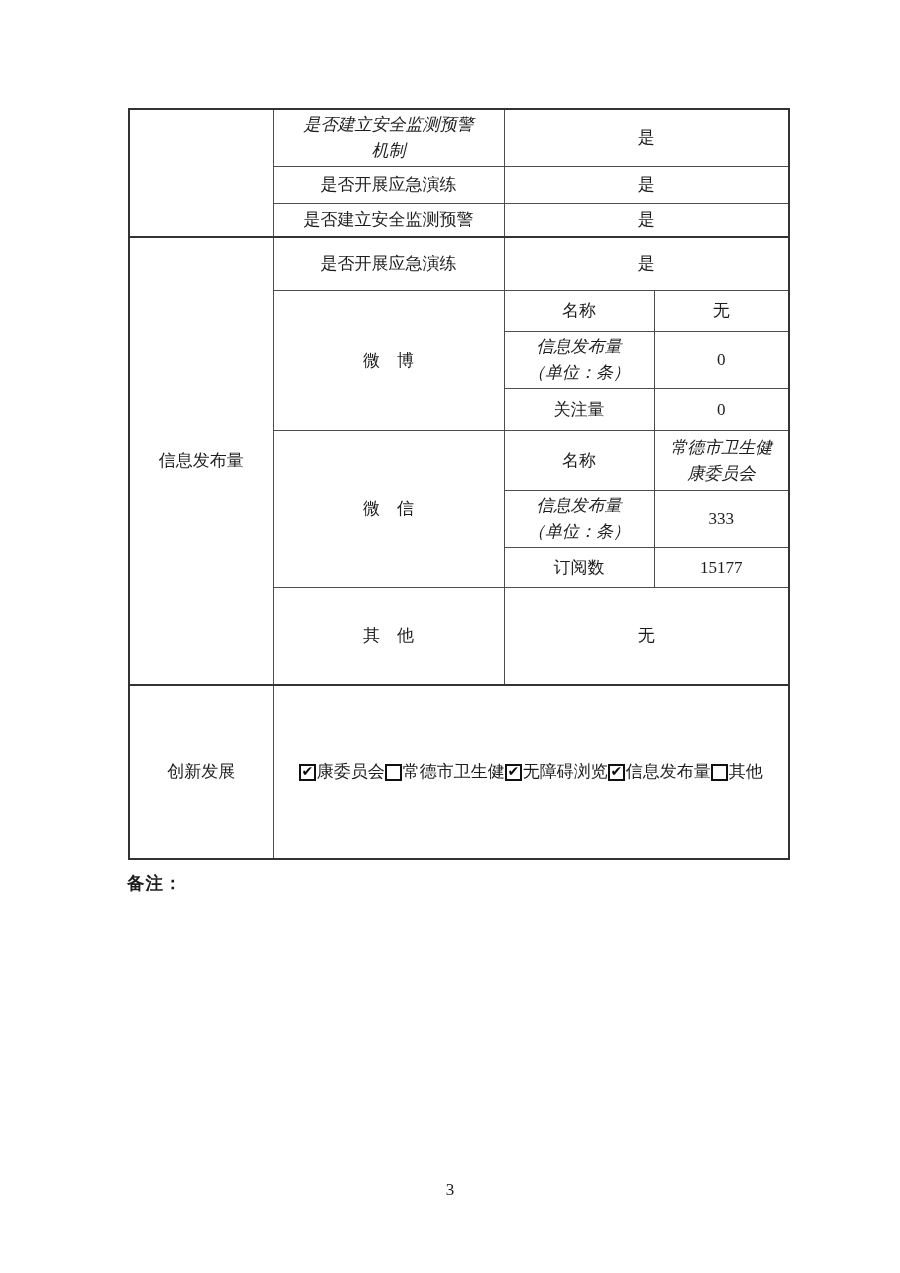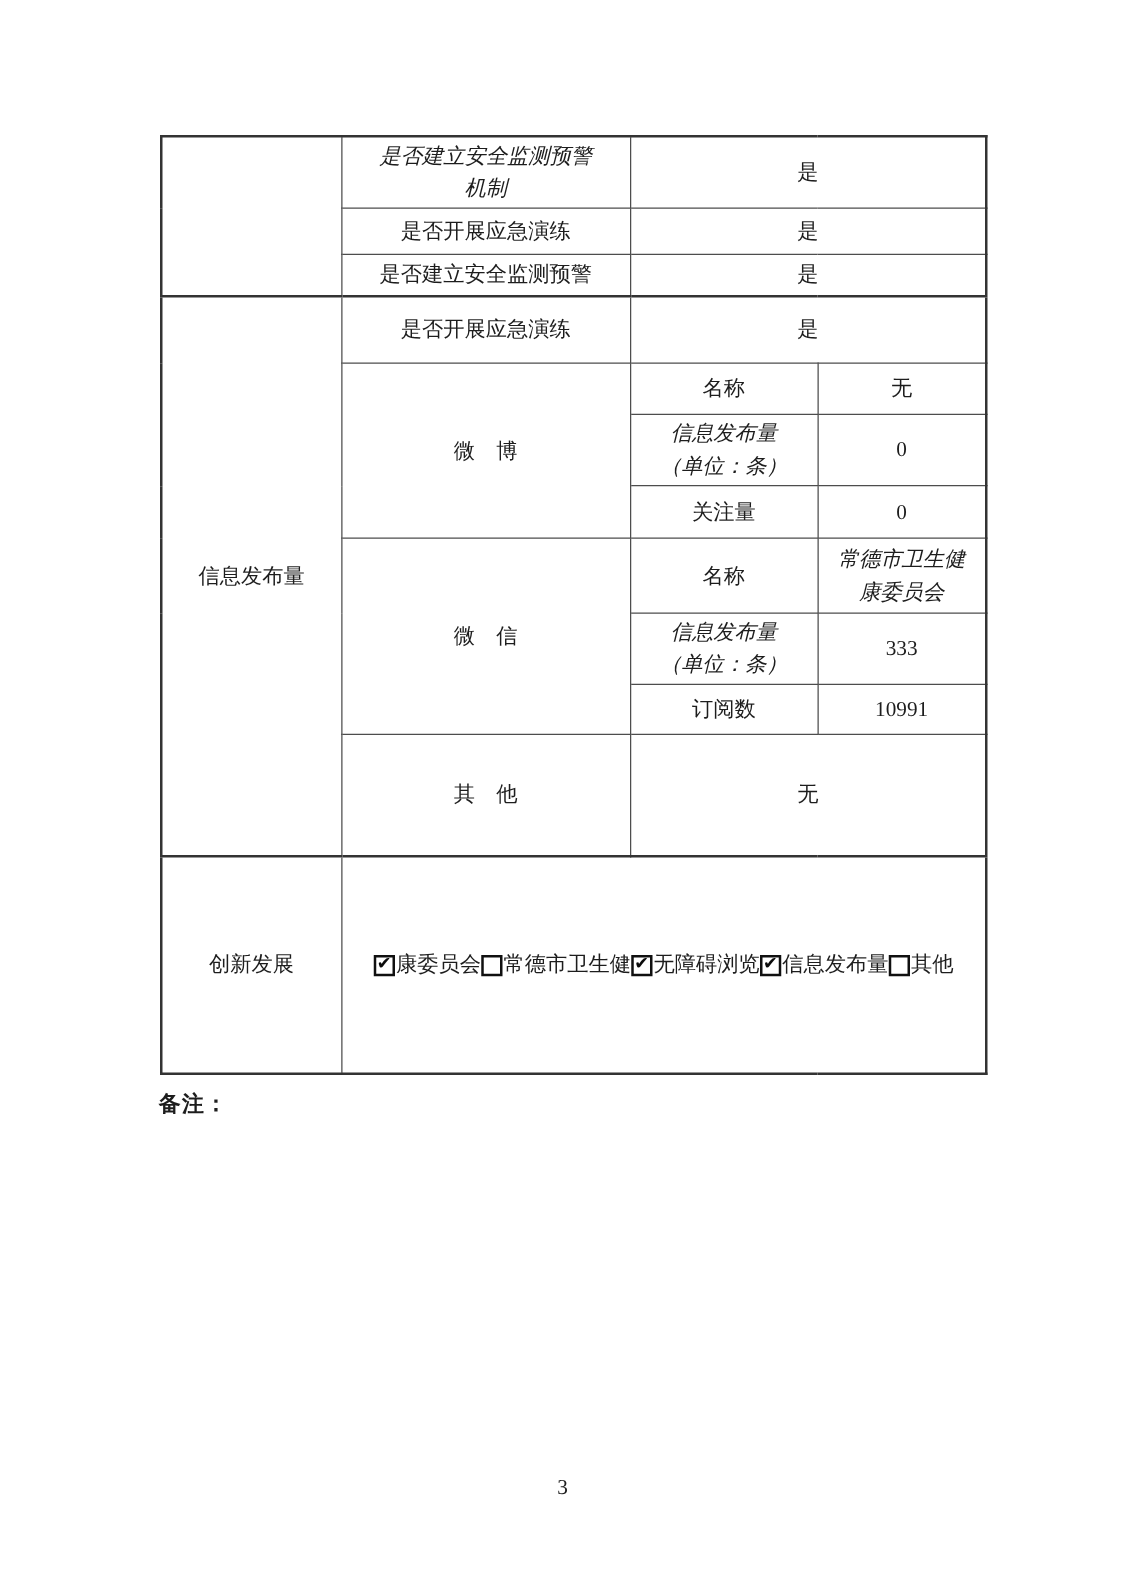--- a/index.html
+++ b/index.html
@@ -107,21 +107,21 @@
         <td class="pre">常德市卫生健
 康委员会</td>
       </tr>
       <tr style="height:53px">
         <td class="pre">信息发布量
 （单位：条）</td>
         <td>333</td>
       </tr>
       <tr style="height:40px">
         <td>订阅数</td>
-        <td>10991</td>
+        <td>15177</td>
       </tr>
 
       <tr style="height:97px">
         <td>其　他</td>
         <td colspan="2">无</td>
       </tr>
 
       <tr class="section-start" style="height:174px">
         <td>创新发展</td>
         <td colspan="3">

